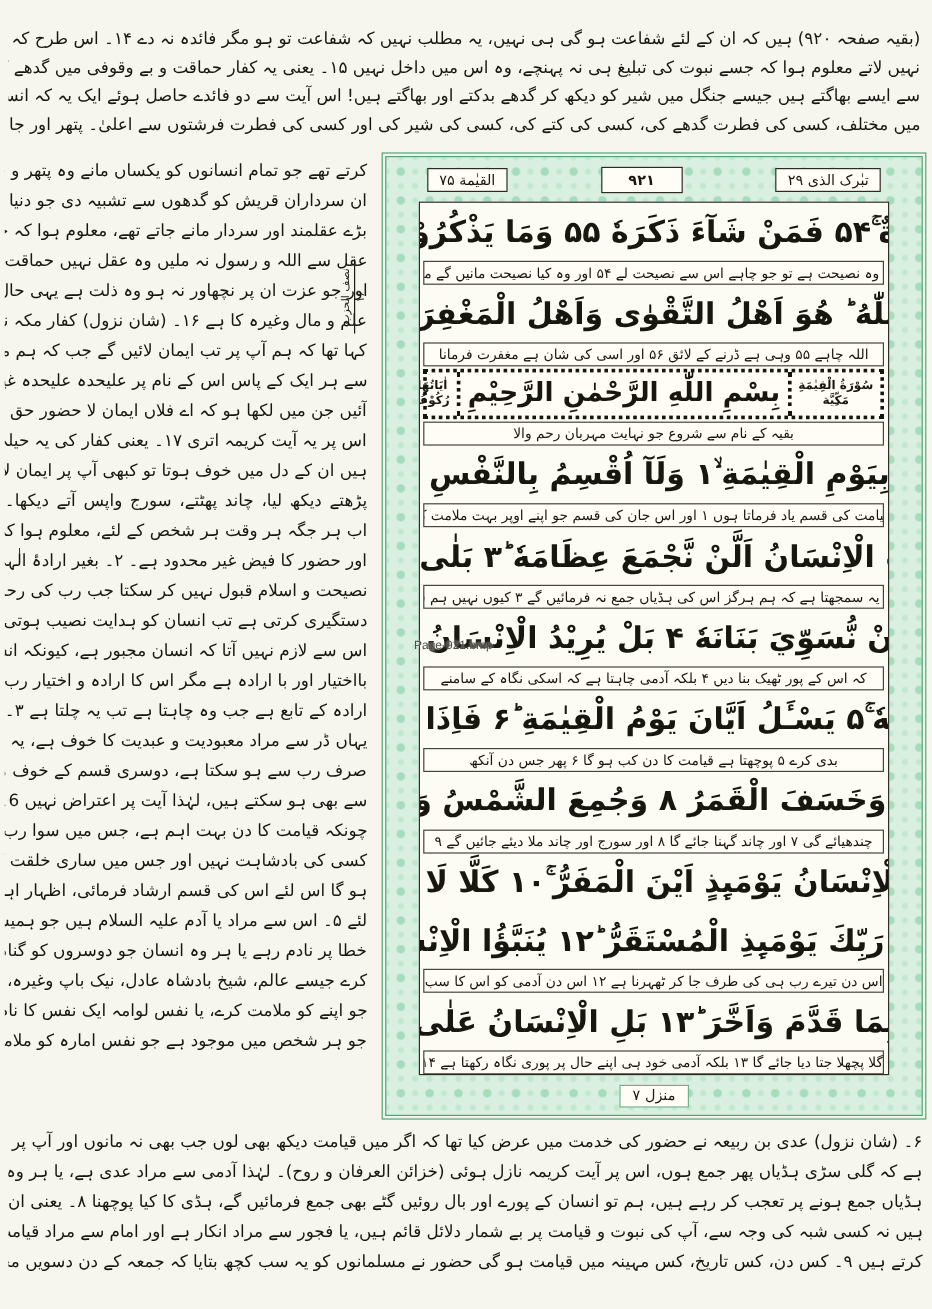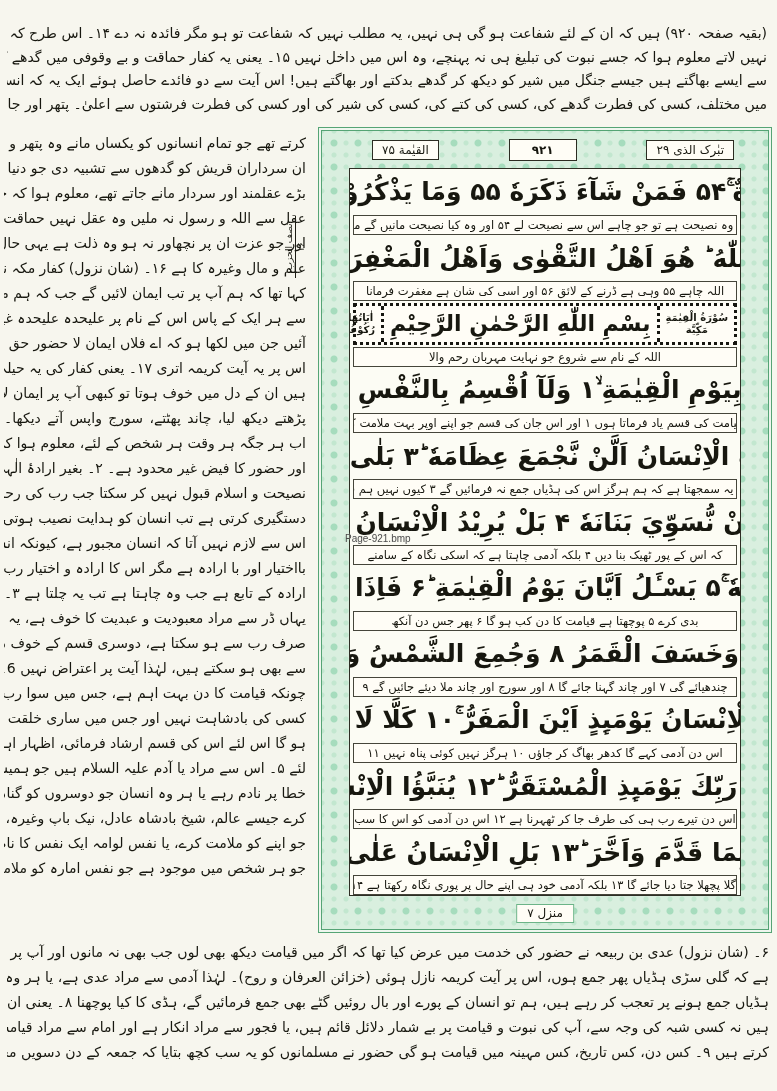--- a/index.html
+++ b/index.html
@@ -66,21 +66,20 @@
   }
   .panel-head {
     position:absolute; top:8px; left:34px; right:34px;
     display:flex; justify-content:space-between; align-items:center;
     direction:rtl;
   }
   .head-box {
     background:#fffdf6; border:1px solid #2c2c22;
     font-size:12px; line-height:18px; padding:0 9px;
     white-space:nowrap;
-    margin-left:16px;
   }
   .head-box.pageno { font-size:12px; font-weight:bold; padding:0 22px; line-height:20px; }
   .content {
     width:100%; height:100%;
     background:#fcfcf4;
     border:1px solid #2e2e24;
     display:flex; flex-direction:column;
     direction:rtl;
     overflow:hidden;
   }
@@ -193,34 +192,33 @@
         <div class="surah-cell side first">
           <span>سُوْرَةُ الْقِيٰمَةِ</span>
           <span>مَكِّيَّة</span>
         </div>
         <div class="surah-cell bismillah">بِسْمِ اللّٰهِ الرَّحْمٰنِ الرَّحِيْمِ</div>
         <div class="surah-cell side last">
           <span>اٰيَاتُهَا ۴۰</span>
           <span>رُكُوْعُهَا ۲</span>
         </div>
       </div>
-      <div class="urow">اللہ کے نام سے شروع جو نہایت مہربان رحم والا</div>
+      <div class="urow">بقیہ کے نام سے شروع جو نہایت مہربان رحم والا</div>
 
       <div class="arow">لَآ اُقْسِمُ بِيَوْمِ الْقِيٰمَةِ ۙ۱ وَلَآ اُقْسِمُ بِالنَّفْسِ اللَّوَّامَةِ ۲</div>
       <div class="urow">روز قیامت کی قسم یاد فرماتا ہوں ۱ اور اس جان کی قسم جو اپنے اوپر بہت ملامت کرے ۲</div>
       <div class="arow">اَيَحْسَبُ الْاِنْسَانُ اَلَّنْ نَّجْمَعَ عِظَامَهٗ ؕ۳ بَلٰى قٰدِرِيْنَ</div>
       <div class="urow">کیا آدمی یہ سمجھتا ہے کہ ہم ہرگز اس کی ہڈیاں جمع نہ فرمائیں گے ۳ کیوں نہیں ہم قادر ہیں</div>
       <div class="arow">عَلٰٓى اَنْ نُّسَوِّيَ بَنَانَهٗ ۴ بَلْ يُرِيْدُ الْاِنْسَانُ لِيَفْجُرَ</div>
       <div class="urow">کہ اس کے پور ٹھیک بنا دیں ۴ بلکہ آدمی چاہتا ہے کہ اسکی نگاہ کے سامنے</div>
       <div class="arow">اَمَامَهٗ ۚ۵ يَسْـَٔلُ اَيَّانَ يَوْمُ الْقِيٰمَةِ ؕ۶ فَاِذَا بَرِقَ</div>
       <div class="urow">بدی کرے ۵ پوچھتا ہے قیامت کا دن کب ہو گا ۶ پھر جس دن آنکھ</div>
       <div class="arow">الْبَصَرُ ۙ۷ وَخَسَفَ الْقَمَرُ ۸ وَجُمِعَ الشَّمْسُ وَالْقَمَرُ ۹</div>
       <div class="urow">چندھیائے گی ۷ اور چاند گہنا جائے گا ۸ اور سورج اور چاند ملا دیئے جائیں گے ۹</div>
       <div class="arow">يَقُوْلُ الْاِنْسَانُ يَوْمَىِٕذٍ اَيْنَ الْمَفَرُّ ۚ۱۰ كَلَّا لَا وَزَرَ ۱۱</div>
-      <div class="urow">اس دن آدمی کہے گا کدھر بھاگ کر جاؤں ۱۰ ہرگز نہیں کوئی پناہ نہیں ۱۱</div>
       <div class="arow">اِلٰى رَبِّكَ يَوْمَىِٕذِ الْمُسْتَقَرُّ ؕ۱۲ يُنَبَّؤُا الْاِنْسَانُ</div>
       <div class="urow">اس دن تیرے رب ہی کی طرف جا کر ٹھہرنا ہے ۱۲ اس دن آدمی کو اس کا سب</div>
       <div class="arow">يَوْمَىِٕذٍۭ بِمَا قَدَّمَ وَاَخَّرَ ؕ۱۳ بَلِ الْاِنْسَانُ عَلٰى نَفْسِهٖ</div>
       <div class="urow">اگلا پچھلا جتا دیا جائے گا ۱۳ بلکہ آدمی خود ہی اپنے حال پر پوری نگاہ رکھتا ہے ۱۴</div>
     </div>
 
     <div class="manzil-box">منزل ۷</div>
   </div>
 </div>
 

